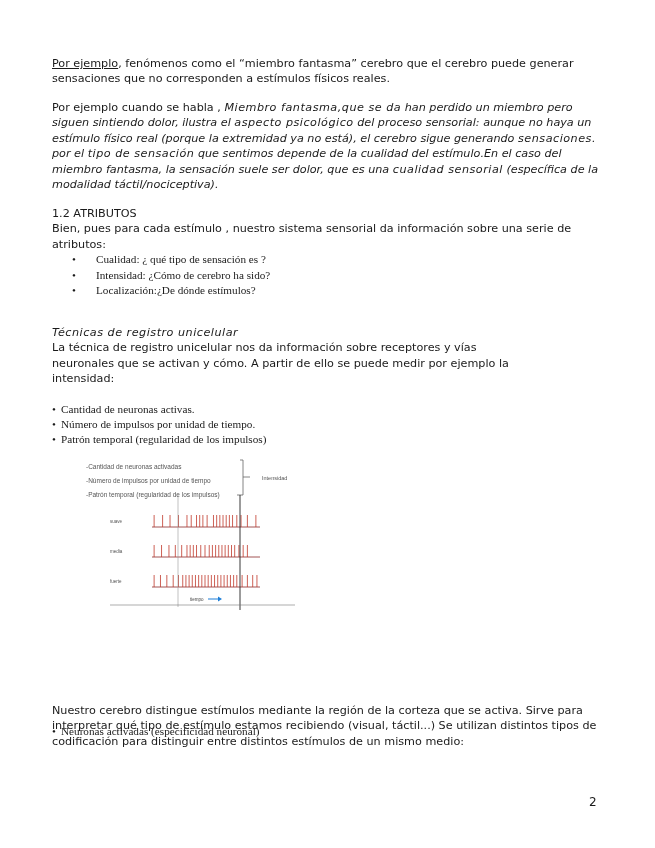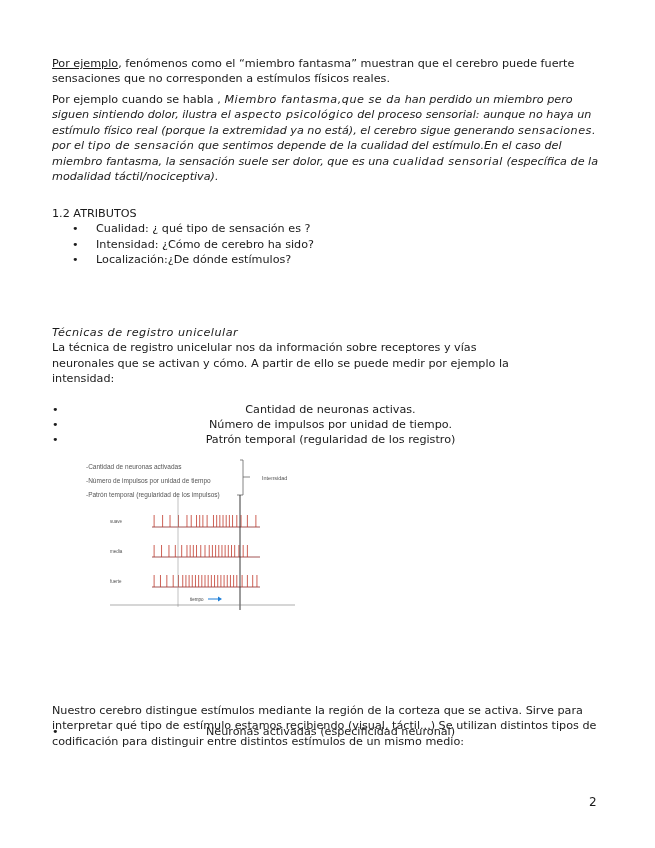--- a/index.html
+++ b/index.html
@@ -4,58 +4,59 @@
 <style>
   html, body { margin: 0; padding: 0; background: #ffffff; }
   body { width: 655px; height: 848px; position: relative; overflow: hidden;
          font-family: "DejaVu Sans", sans-serif; color: #1a1a1a; font-size: 11.2px; }
   .p { position: absolute; left: 52px; width: 548px; line-height: 15.4px; margin: 0; }
   .it { font-style: italic; }
   .b { font-weight: normal; }
   .u { text-decoration: underline; }
   .ls { letter-spacing: 0.5px; }
   ul.bul { list-style: none; margin: 0; padding: 0; }
-  ul.bul li { position: relative; line-height: 15.4px; }
+  ul.bul li { position: relative; line-height: 15.4px; font-family: Liberation Serif, serif; }
   ul.att li { padding-left: 44px; }
   ul.att li::before { content: "\2022"; position: absolute; left: 20px; }
-  ul.dot li { padding-left: 9px; text-align: center; }
+  ul.dot li { padding-left: 9px; }
   ul.dot li::before { content: "\2022"; position: absolute; left: 0; }
   .fig { position: absolute; left: 80px; top: 455px; width: 225px; height: 160px; }
   .fig svg { display: block; }
   .fig text { font-family: "Liberation Sans", sans-serif; }
   .pagenum { position: absolute; left: 589px; top: 795px; font-size: 12px; }
 </style>
 </head>
 <body>
 
 <p class="p" style="top:56px;">
-  <span class="b u">Por ejemplo</span><span>, fenómenos como el “miembro fantasma” muestran que el cerebro puede fuerte sensaciones que no corresponden a estímulos físicos reales.</span>
+  <span class="b u">Por ejemplo</span><span>, fenómenos como el “miembro fantasma” cerebro que el cerebro puede generar sensaciones que no corresponden a estímulos físicos reales.</span>
 </p>
 
-<p class="p it" style="top:92px;">
+<p class="p it" style="top:100px;">
   <span class="b" style="font-style:normal">Por ejemplo cuando se habla , </span><span class="b ls">Miembro fantasma,que se da</span><span> han perdido un miembro pero siguen sintiendo dolor, ilustra el </span><span class="b ls">aspecto psicológico</span><span> del proceso sensorial: aunque no haya un estímulo físico real (porque la extremidad ya no está), el cerebro sigue generando </span><span class="b ls">sensaciones</span><span>. por el </span><span class="b ls">tipo de sensación</span><span> que sentimos depende de la </span><span class="b">cualidad</span><span> del estímulo.En el caso del miembro fantasma, la sensación suele ser </span><span class="b">dolor</span><span>, que es una </span><span class="b ls">cualidad sensorial</span><span> (específica de la modalidad táctil/nociceptiva).</span>
 </p>
 
 <div class="p" style="top:206px;">
   <div class="b">1.2 ATRIBUTOS</div>
+  <div>Bien, pues para cada estímulo , nuestro sistema sensorial da información  sobre una serie de atributos:</div>
   <ul class="bul att">
     <li>Cualidad: ¿ qué tipo de sensación es ?</li>
     <li>Intensidad: ¿Cómo de cerebro ha sido?</li>
     <li>Localización:¿De dónde estímulos?</li>
   </ul>
 </div>
 
 <div class="p" style="top:325px;">
   <div class="b it ls">Técnicas de registro unicelular</div>
   <div style="width:480px">La técnica de registro unicelular nos da información sobre receptores y vías neuronales que se activan y cómo. A partir de ello se puede medir por ejemplo la intensidad:</div>
   <div style="height:15px"></div>
   <ul class="bul dot">
     <li>Cantidad de neuronas activas.</li>
     <li>Número de impulsos por unidad de tiempo.</li>
-    <li>Patrón temporal (regularidad de los registro)</li>
+    <li>Patrón temporal (regularidad de los impulsos)</li>
   </ul>
 </div>
 
 <div class="fig">
   <svg id="figsvg" width="225" height="160" viewBox="0 0 225 160">
     <text x="6" y="14" font-size="6.5" fill="#555">-Cantidad de neuronas activadas</text>
     <text x="6" y="28" font-size="6.5" fill="#555">-Número de impulsos por unidad de tiempo</text>
     <text x="6" y="42" font-size="6.5" fill="#555">-Patrón temporal (regularidad de los impulsos)</text>
     <path d="M160 5 L163 5 L163 40 L157 40 M163 22 L170 22" stroke="#666" stroke-width="0.8" fill="none"></path>
     <text x="182" y="25" font-size="5.5" fill="#555">Intensidad</text>

